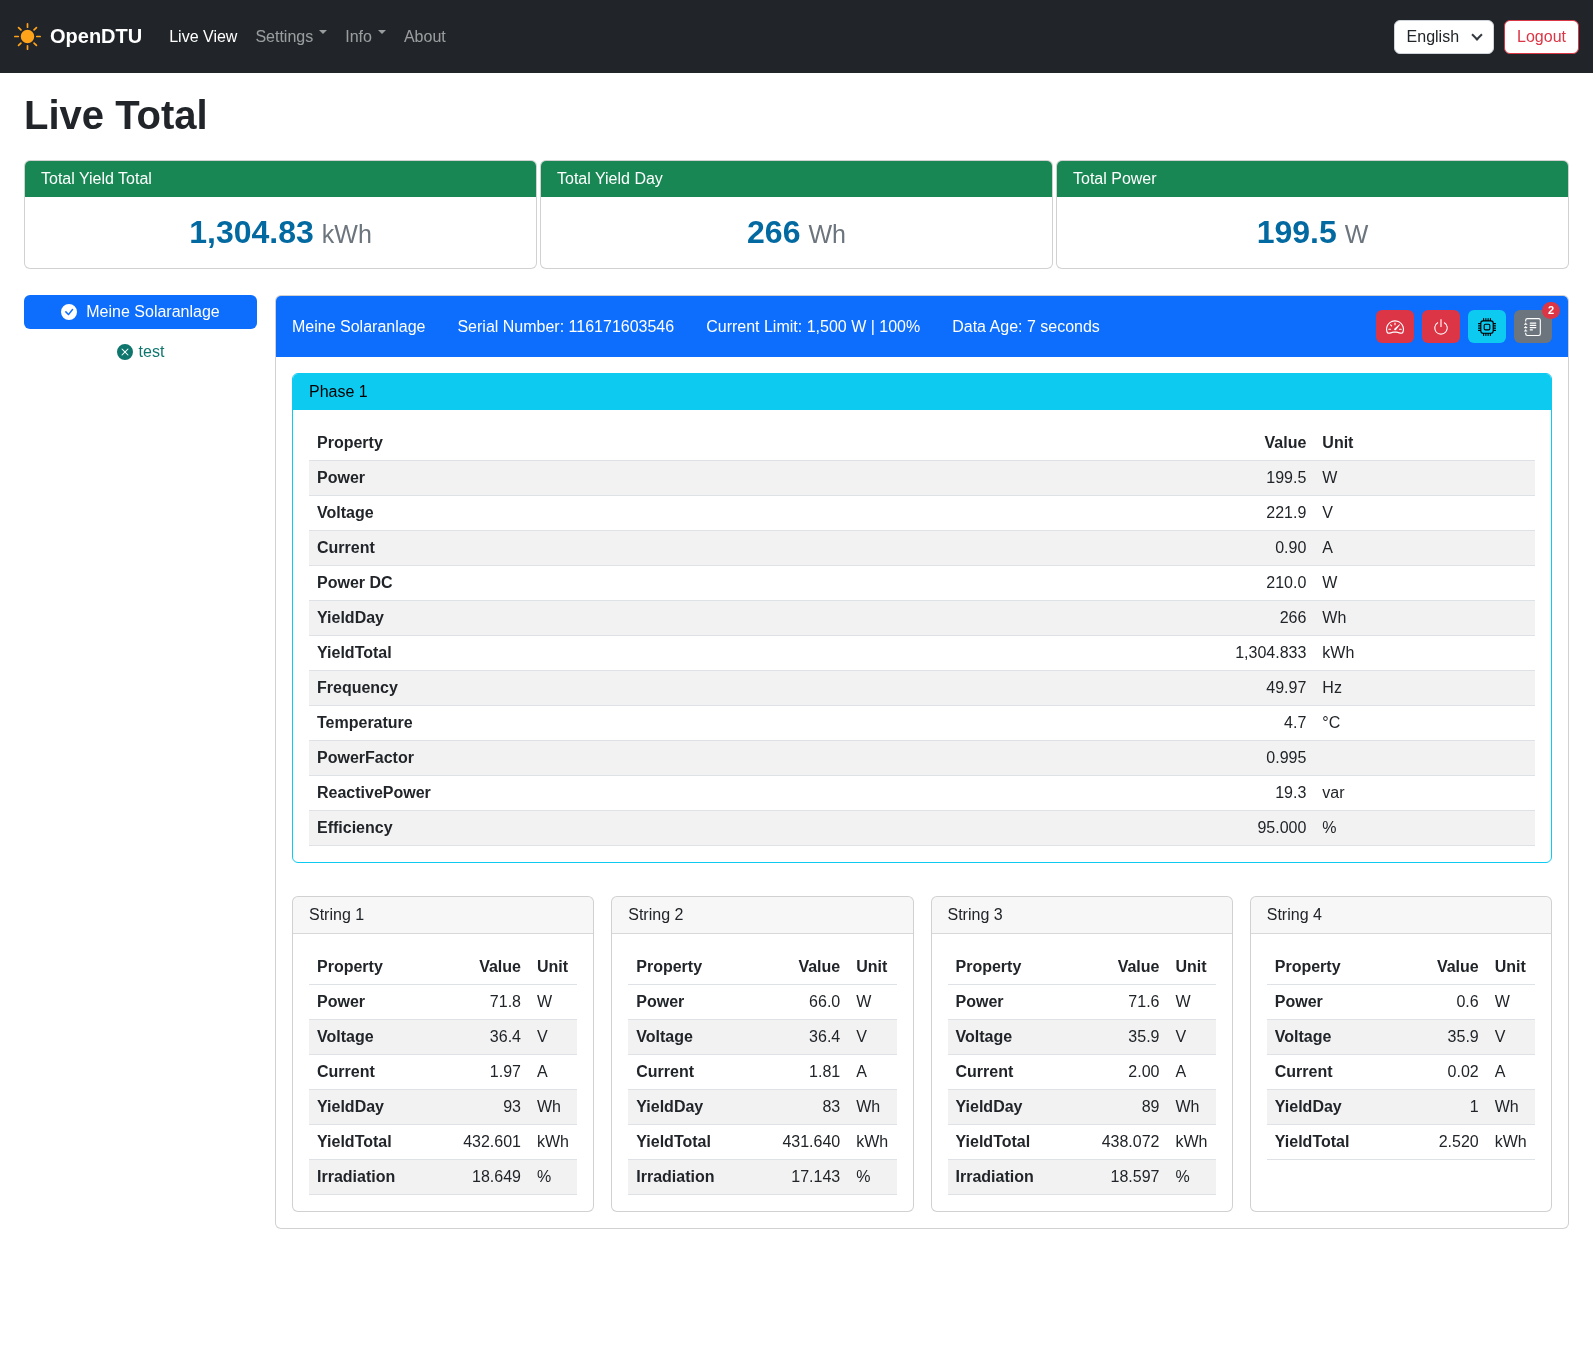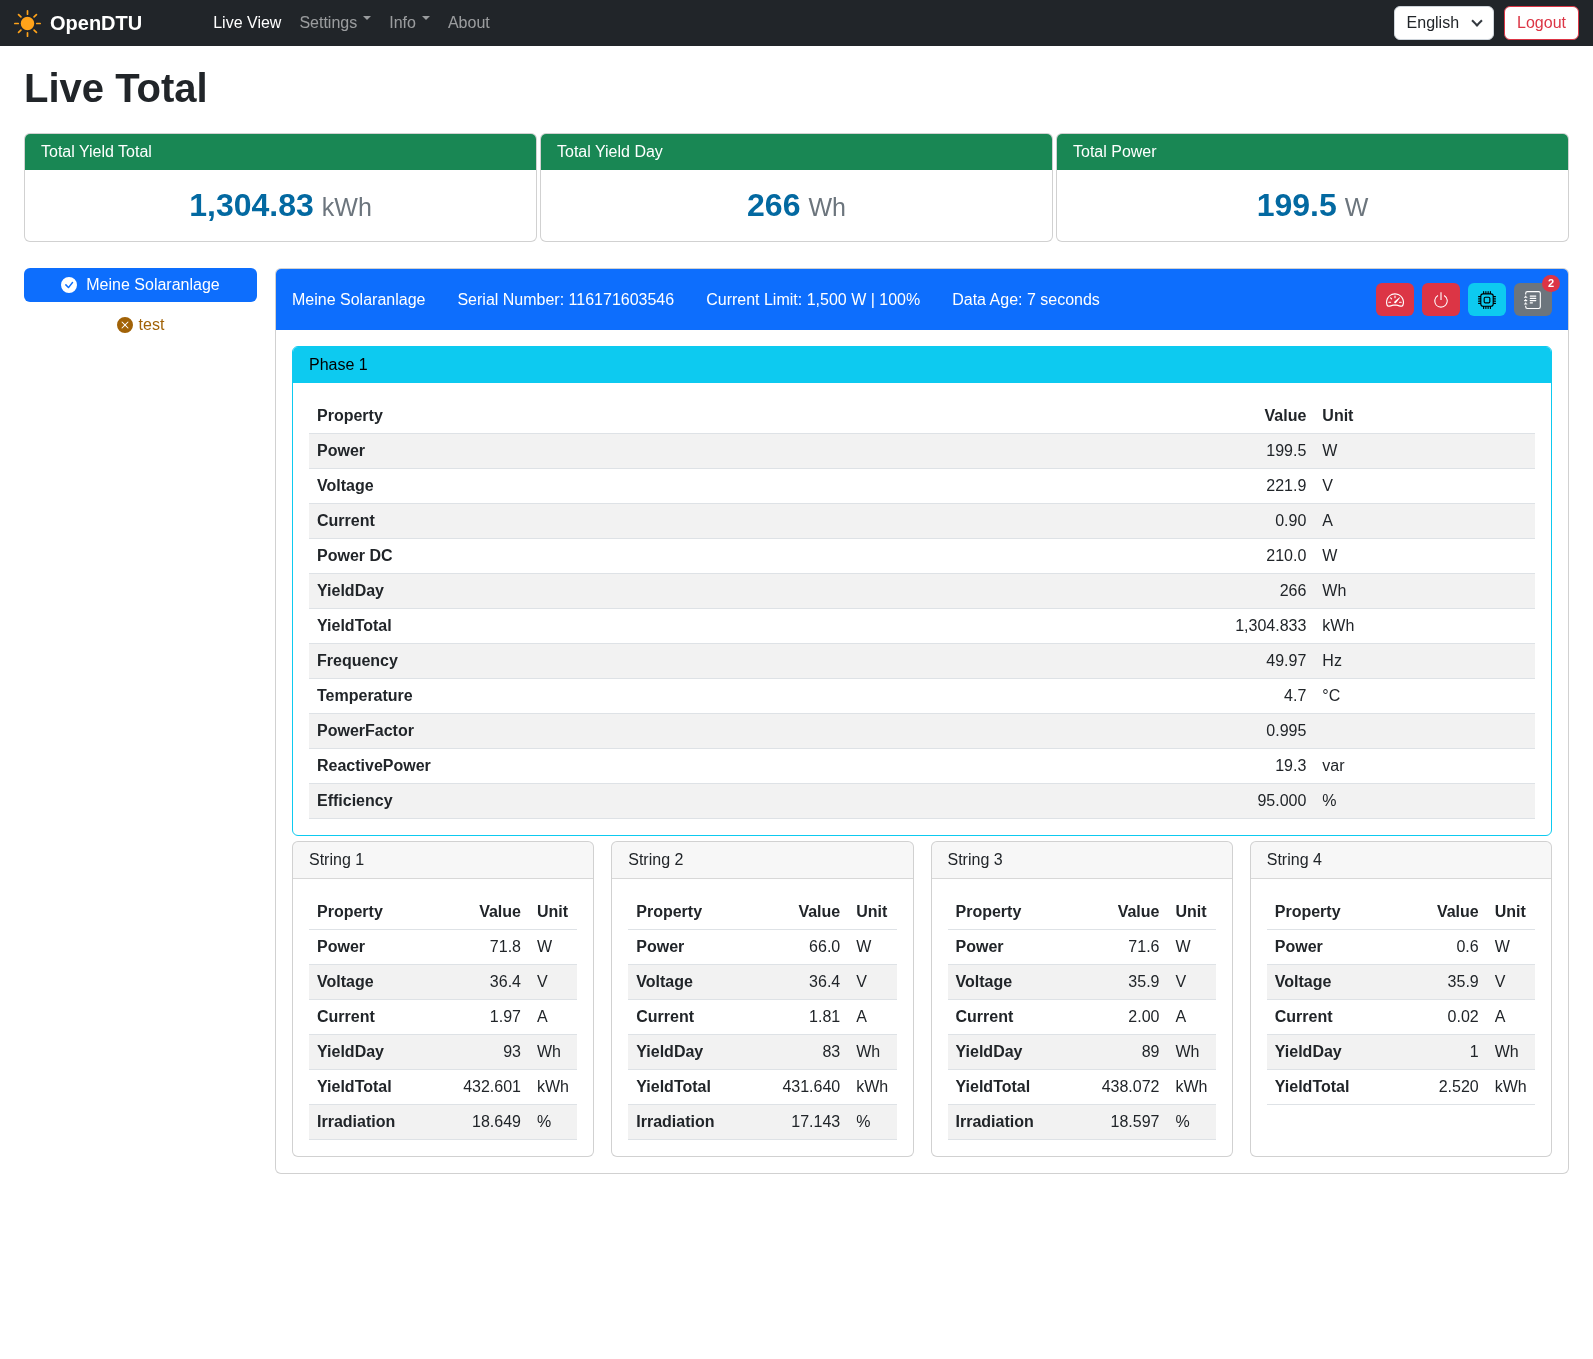--- a/index.html
+++ b/index.html
@@ -8,25 +8,24 @@
     font-family: "Liberation Sans", sans-serif;
     font-size: 16px;
     color: #212529;
     width: 1593px;
     min-height: 1359px;
   }
 
   
   .navbar {
     background: #212529;
-    height: 46px;
+    height: 73px;
     display: flex;
     align-items: center;
     padding: 0 14px;
-    gap: 44px;
   }
   .brand {
     display: flex; align-items: center; gap: 9px;
     color: #fff; font-size: 20px; font-weight: 700;
     margin-right: 18px; cursor: pointer;
   }
   .brand-icon { display: flex; align-items: center; }
   .nav-links { display: flex; align-items: center; flex: 1; }
   .nav-link {
     color: rgba(255,255,255,.55);
@@ -81,21 +80,21 @@
     gap: 18px; align-items: start;
   }
   .inverter-btn {
     width: 100%; background: #0d6efd; color: #fff; border: none;
     border-radius: 6px; padding: 8px 12px; font-size: 16px; font-family: inherit;
     display: flex; align-items: center; justify-content: center; gap: 9px;
     cursor: pointer;
   }
   .test-link {
     margin-top: 14px; display: flex; align-items: center; justify-content: center;
-    gap: 6px; color: #a16207; cursor: pointer;
+    gap: 6px; color: #0f766e; cursor: pointer;
   }
 
   .inverter-card { border: 1px solid rgba(0,0,0,.18); border-radius: 6px; background: #fff; }
   .inverter-header {
     background: #0d6efd; color: #fff; padding: 14px 16px;
     border-radius: 5px 5px 0 0;
     display: flex; align-items: center; gap: 32px;
   }
   .header-actions { margin-left: auto; display: flex; gap: 8px; }
   .icon-btn {
@@ -107,21 +106,21 @@
   .icon-btn.info-btn { background: #0dcaf0; color: #000; }
   .icon-btn.secondary { background: #6c757d; color: #fff; }
   .badge {
     position: absolute; top: -8px; right: -8px;
     background: #dc3545; color: #fff; font-size: 11px; font-weight: 700;
     line-height: 1; padding: 3px 6px; border-radius: 9px;
   }
   .inverter-body { padding: 16px; }
 
   
-  .phase-card { border: 1px solid #0dcaf0; border-radius: 6px; overflow: hidden; margin-bottom: 5px; }
+  .phase-card { border: 1px solid #0dcaf0; border-radius: 6px; overflow: hidden; margin-bottom: 33px; }
   .phase-header { background: #0dcaf0; color: #000; padding: 9px 16px; }
   .phase-body { padding: 16px; }
 
   
   .strings-grid { display: grid; grid-template-columns: repeat(4, 1fr); gap: 17px; }
   .string-card {
     border: 1px solid rgba(0,0,0,.18); border-radius: 6px;
     display: flex; flex-direction: column; background: #fff;
   }
   .string-header {

